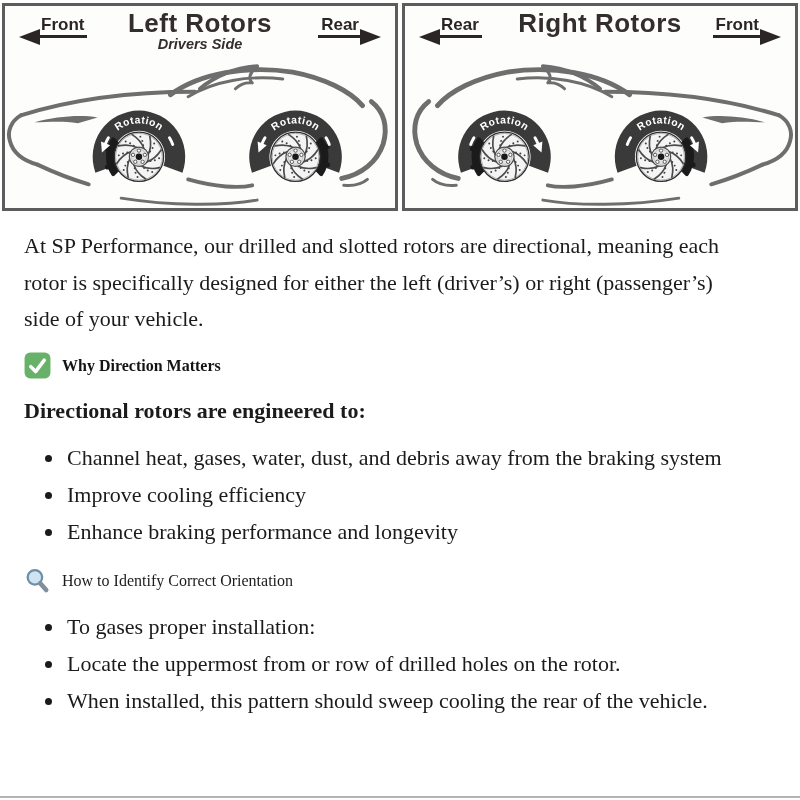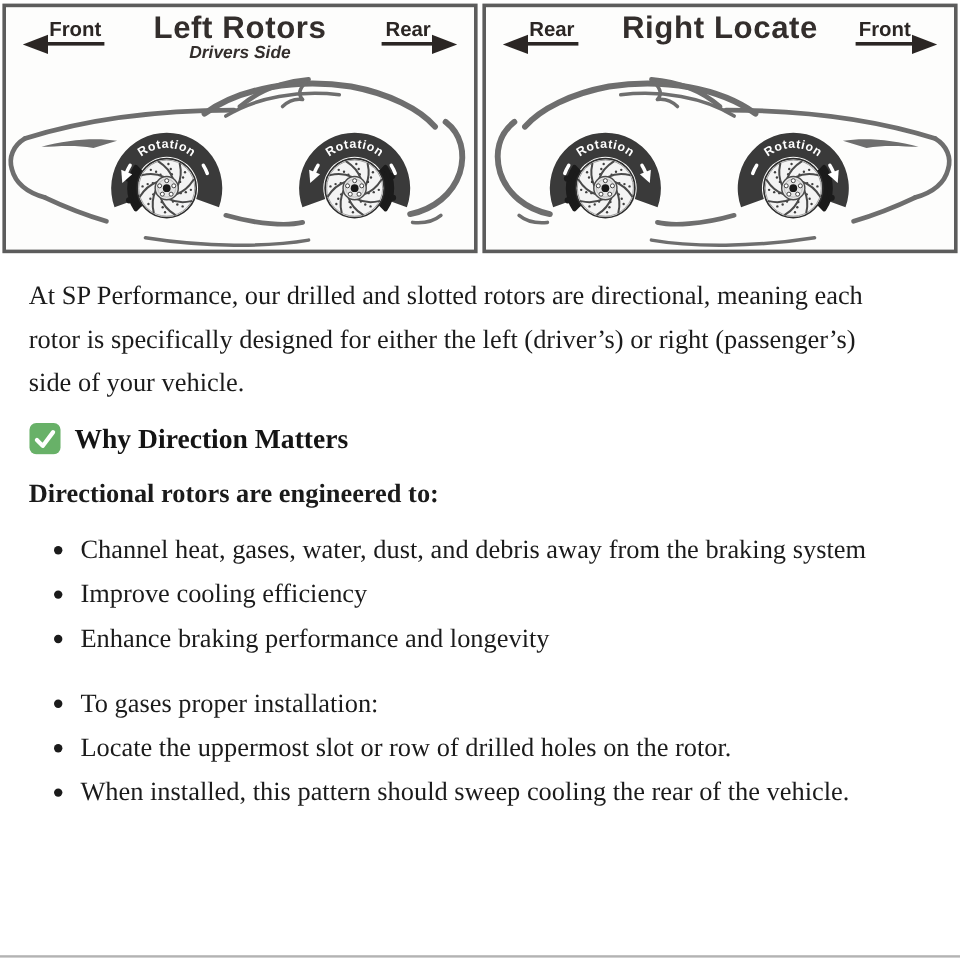--- a/index.html
+++ b/index.html
@@ -20,21 +20,21 @@
   .dir .label{border-bottom:3px solid #2b2624;padding:0 3px 2px;}
   .tri{width:0;height:0;border-top:8px solid transparent;border-bottom:8px solid transparent;
        position:relative;bottom:-7px;}
   .tri-left{border-right:21px solid #2b2624;margin-right:-2px;}
   .tri-right{border-left:21px solid #2b2624;margin-left:-2px;}
   .car{position:absolute;left:0;bottom:1px;width:100%;height:152px;}
 
   
   .article{padding:17px 60px 0 24px;font-size:22px;color:#1b1b1b;}
   .intro{margin:0 0 8px;line-height:1.67;max-width:716px;}
-  .sec-title{display:flex;align-items:center;gap:11px;font-size:23px;
+  .sec-title{display:flex;align-items:center;gap:11px;font-size:16px;
              margin:14px 0 14px;font-weight:bold;color:#141414;}
   .sec-title.normal{font-weight:normal;color:#1b1b1b;}
   .icon{display:inline-flex;width:27px;height:27px;flex:0 0 27px;}
   .icon svg{width:100%;height:100%;}
   .lead{margin:0 0 4px;line-height:1.6;font-weight:bold;}
   .article ul{margin:12px 0 18px;padding-left:41px;line-height:1.63;}
   .article li{padding-left:2px;margin:1px 0;}
 </style>
 </head>
 <body>
@@ -181,21 +181,21 @@
           <text font-size="10.5" font-weight="bold" fill="#fff" letter-spacing="0.5" font-family="&quot;Liberation Sans&quot;,sans-serif"><textPath href="#rotp-0-1" startOffset="50%" text-anchor="middle" xlink:href="#rotp-0-1">Rotation</textPath></text>
         </svg>
     </section>
 
     <section class="panel">
       <div class="dir dir-left">
         <span class="tri tri-left"></span>
         <span class="label">Rear</span>
       </div>
       <div class="panel-titles">
-        <div class="panel-title">Right Locate</div>
+        <div class="panel-title">Right Rotors</div>
       </div>
       <div class="dir dir-right">
         <span class="label">Front</span>
         <span class="tri tri-right"></span>
       </div>
       <svg class="car" viewBox="0 0 396 150" preserveAspectRatio="xMidYMax meet">
           <g fill="none" stroke="#6e6e6e" stroke-linecap="round" stroke-linejoin="round" transform="translate(396,0) scale(-1,1)">
             <path d="M168,36 C198,14 246,6 292,13 C324,19 350,32 363,47" stroke-width="5"></path>
             <path d="M186,38 C212,22 248,16 282,20" stroke-width="3"></path>
             <path d="M256,7 C232,9 212,18 198,30" stroke-width="4"></path>
@@ -336,20 +336,29 @@
     </h2>
 
     <p class="lead">Directional rotors are engineered to:</p>
 
     <ul>
       <li>Channel heat, gases, water, dust, and debris away from the braking system</li>
       <li>Improve cooling efficiency</li>
       <li>Enhance braking performance and longevity</li>
     </ul>
 
+    <h2 class="sec-title normal">
+      <span class="icon">
+        <svg viewBox="0 0 26 26">
+          <circle cx="10.5" cy="9" r="7" stroke="#6d8ea4" stroke-width="2.2" fill="#cfe4f2"></circle>
+          <line x1="15.6" y1="14.6" x2="21.4" y2="21.2" stroke="#7f8f9b" stroke-width="4.4" stroke-linecap="round"></line>
+        </svg>
+      </span>
+      <span>How to Identify Correct Orientation</span>
+    </h2>
 
     <ul>
       <li>To gases proper installation:</li>
-      <li>Locate the uppermost slot or row of drilled holes on the rotor.</li>
+      <li>Locate the uppermost from or row of drilled holes on the rotor.</li>
       <li>When installed, this pattern should sweep cooling the rear of the vehicle.</li>
     </ul>
   </div>
 </div>
 
 </body></html>

